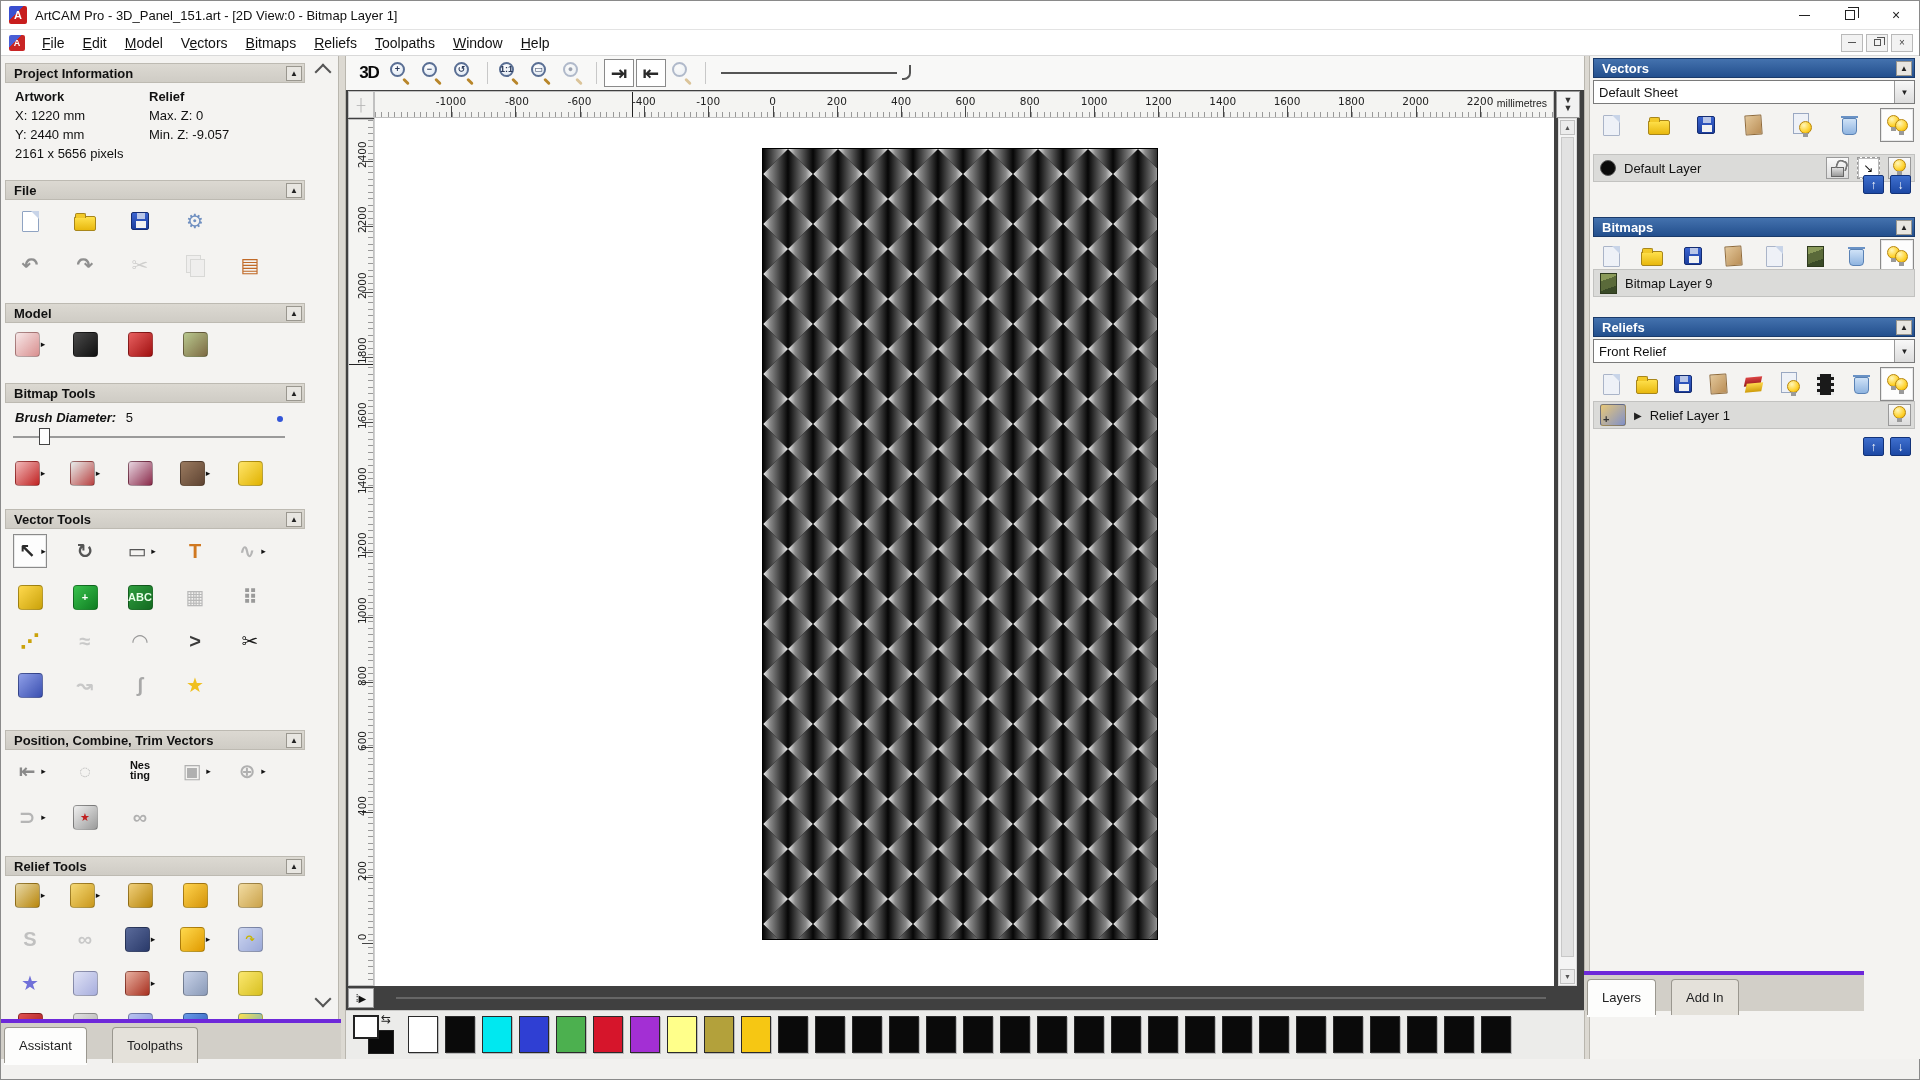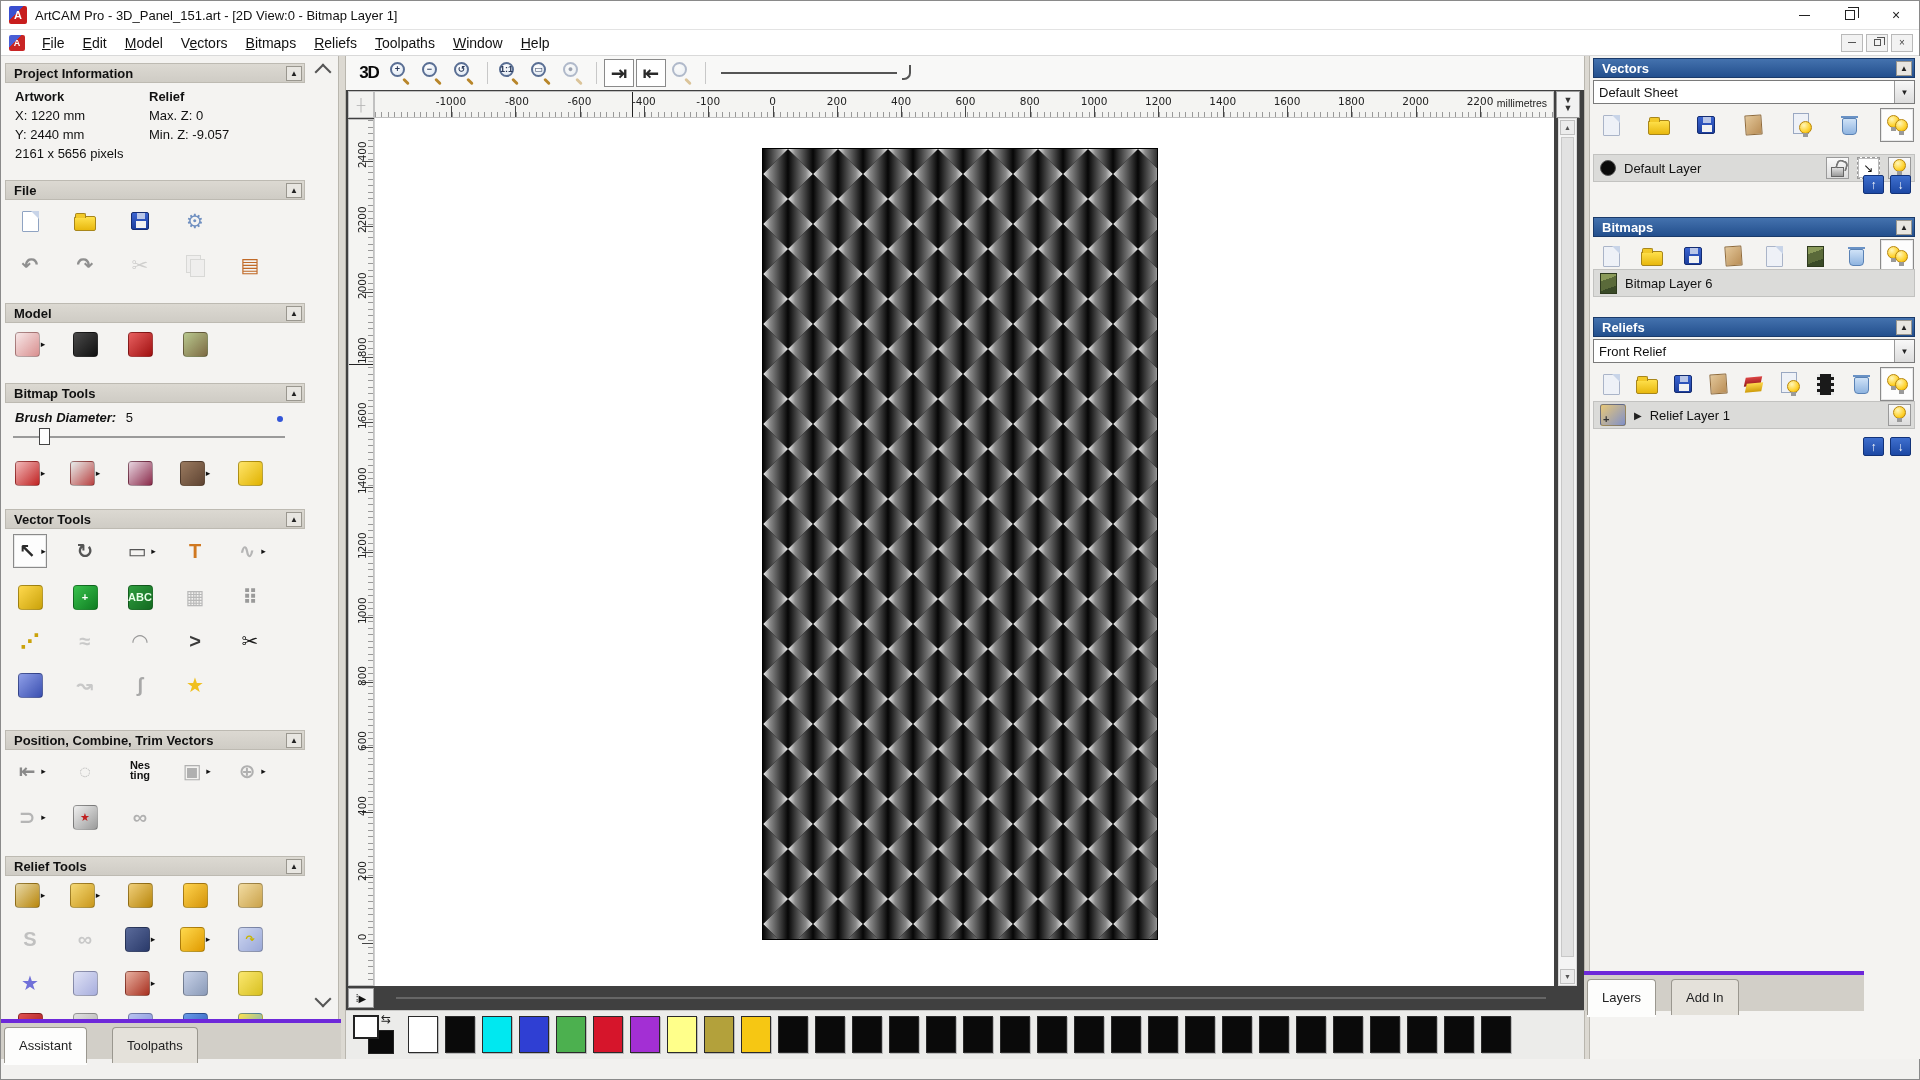--- a/index.html
+++ b/index.html
@@ -939,21 +939,21 @@
         </span>
         <span class="tb pr">
           <span class="ic bulb2">
             <span class="bulbdot"></span>
             <span class="bulbdot"></span>
           </span>
         </span>
       </div>
     <div class="layer-row" style="top:213px;">
       <span class="ic mona"></span>
-      <span class="nm">Bitmap Layer 6</span>
+      <span class="nm">Bitmap Layer 9</span>
     </div>
 
     <div class="rp-hdr" style="top:261px;">
       <span class="t">Reliefs</span>
       <span class="colbtn">▲</span>
     </div>
     <div class="combo" style="top:283px;">
       <span class="val">Front Relief</span>
       <span class="dd">▼</span>
     </div>

